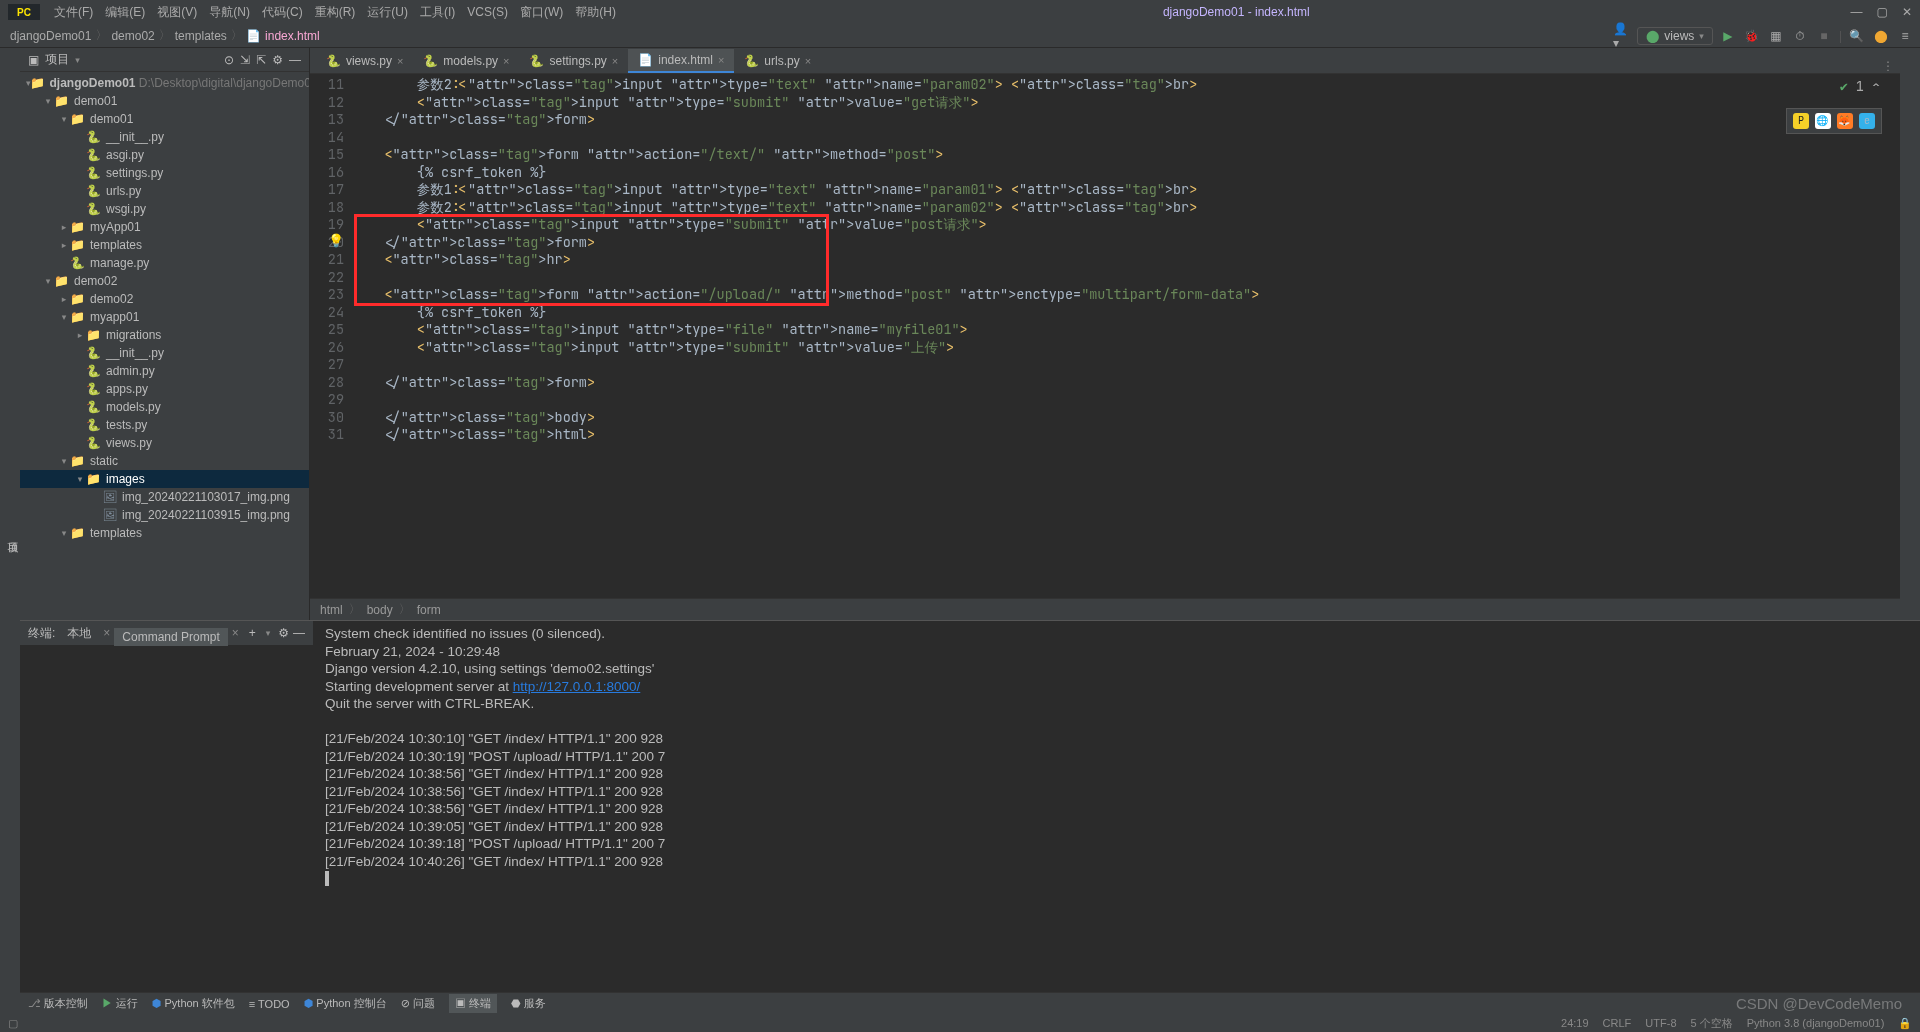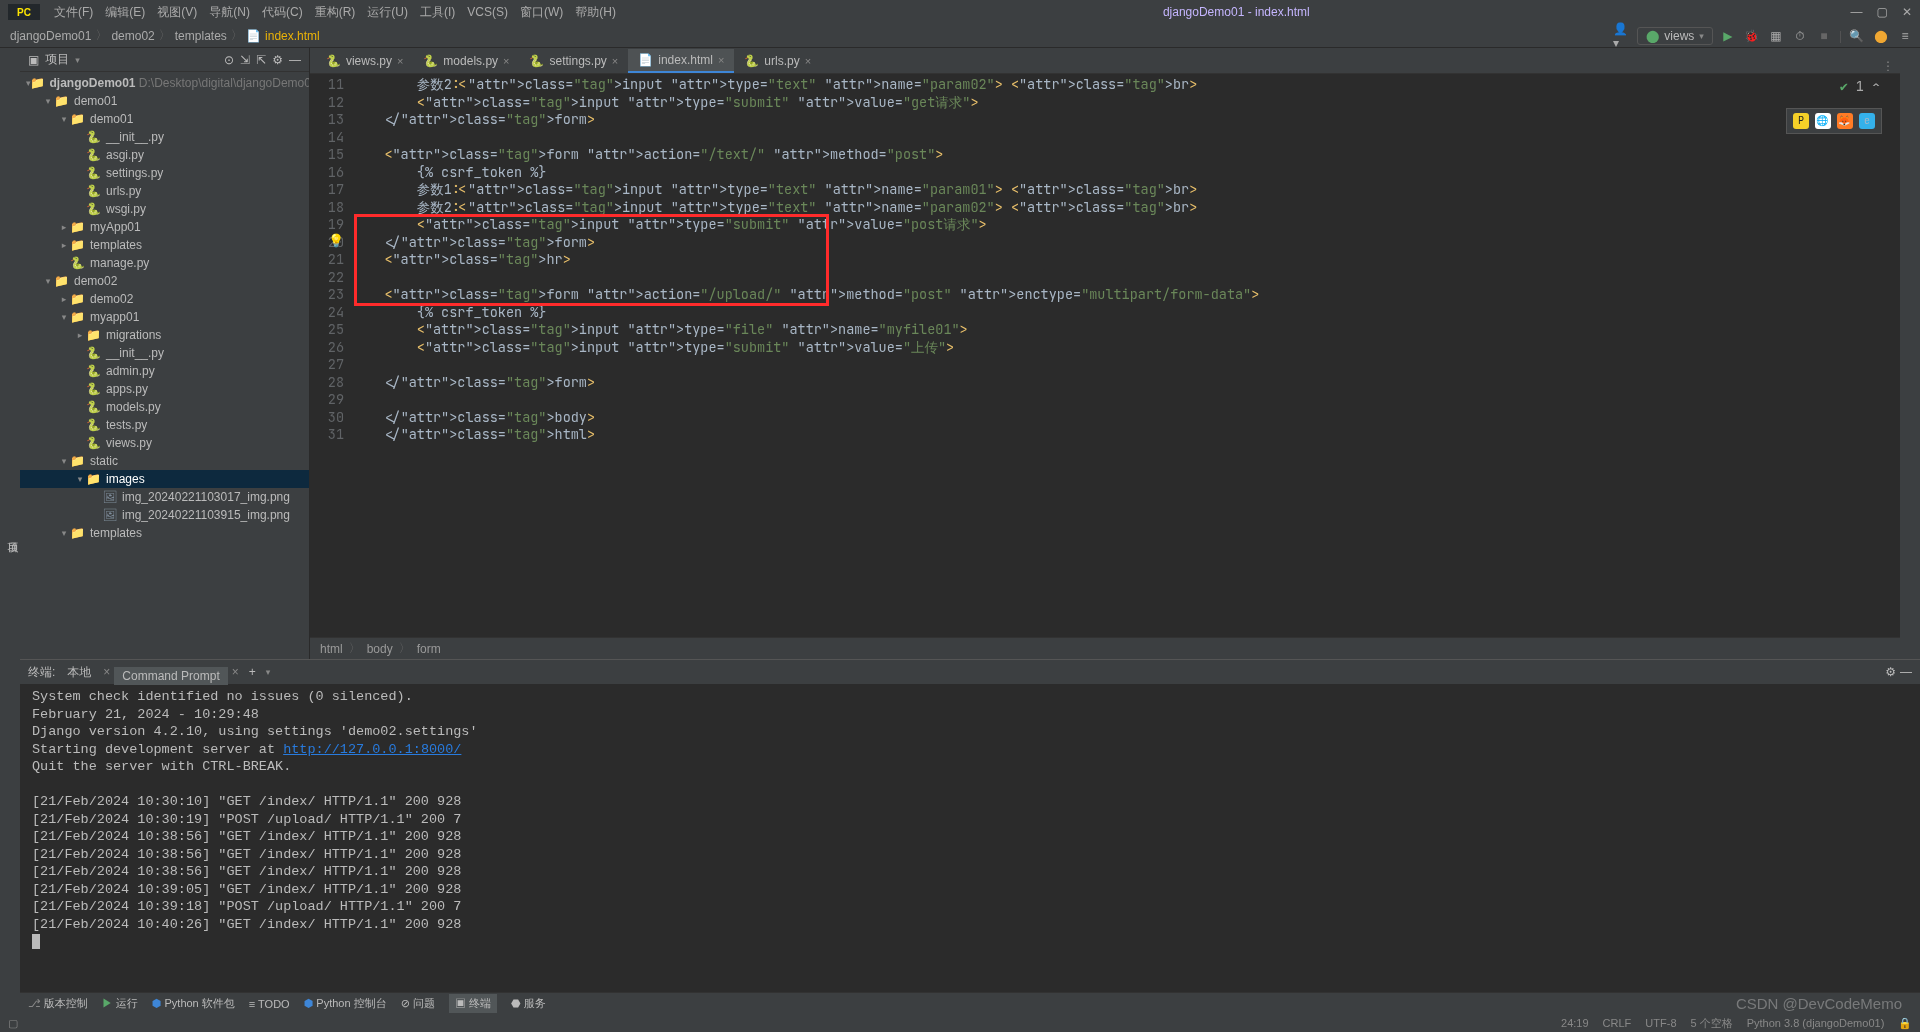--- a/index.html
+++ b/index.html
@@ -21,44 +21,44 @@
 .project-panel { width: 290px; background: #3c3f41; display:flex; flex-direction:column; border-right:1px solid #2a2a2a; }
 .proj-header { height:24px; display:flex; align-items:center; padding:0 8px; color:#bbb; border-bottom:1px solid #323232; gap:6px;}
 .proj-header .spacer{flex:1;}
 .proj-tree { flex:1; overflow:auto; padding:2px 0; font-size:12px; }
 .tree-row { display:flex; align-items:center; height:18px; padding-left:4px; color:#bbb; white-space:nowrap;}
 .tree-row .arrow { width:12px; text-align:center; color:#888; font-size:9px;}
 .tree-row .ficon { width:16px; text-align:center; margin-right:4px; }
 .tree-row.sel { background:#0d293e; color:#fff; }
 .folder { color:#af9566; }
 .pyfile { color:#8cb0d9; }
-.htmlic { color:#eab308; }
+.htmlic { color:#f9a8d4; }
 .imgic { color:#7d8b99; }
 .pad0{padding-left:6px}.pad1{padding-left:22px}.pad2{padding-left:38px}.pad3{padding-left:54px}.pad4{padding-left:70px}
 .editor-area { flex:1; display:flex; flex-direction:column; background:#2b2b2b; min-width:0;}
 .tabs { height:26px; background:#3c3f41; display:flex; align-items:flex-end; border-bottom:1px solid #323232; padding-left:6px; position:relative;}
 .tab { height:24px; display:flex; align-items:center; padding:0 10px; color:#bbb; gap:5px; font-size:12px;}
 .tab.active { background:#4e5254; border-bottom:2px solid #3e86d7;}
 .tab .close { color:#888; font-size:11px;}
 .editor-body { flex:1; display:flex; position:relative; font-family:"JetBrains Mono","Consolas",monospace; font-size:13.5px; min-height:0;}
 .gutter { width:42px; text-align:right; color:#606366; padding:2px 8px 0 0; line-height:17.5px; user-select:none;}
 .code { flex:1; padding:2px 0 0 0; line-height:17.5px; white-space:pre; color:#a9b7c6; position:relative;}
 .code .line{height:17.5px;} .str{color:#6a8759;} .br{color:#e8bf6a;} .lnk{color:#287bde;text-decoration:underline;margin-top:36px;}
 .redbox { position:absolute; border:3px solid #ff2b2b; left:2px; top:140px; width:475px; height:92px; pointer-events:none;}
 .bulb { position:absolute; left:-24px; top:158px; color:#ffcc4d; font-size:13px;}
 .overlay-badges { position:absolute; right:20px; top:4px; display:flex; gap:8px; align-items:center; color:#aaa;}
 .overlay-browsers { position:absolute; right:18px; top:34px; display:flex; gap:6px; background:#3c3f41; padding:4px 6px; border:1px solid #555;}
 .overlay-browsers span{width:16px;height:16px;border-radius:3px;display:flex;align-items:center;justify-content:center;font-size:10px;}
 .crumbbar { height:22px; background:#3c3f41; border-top:1px solid #323232; display:flex; align-items:center; padding:0 10px; color:#999; gap:6px;}
-.terminal-wrap { height:333px; background:#2b2b2b; display:flex; flex-direction:column; border-top:1px solid #555; }
+.terminal-wrap { height:372px; background:#2b2b2b; display:flex; flex-direction:row; border-top:1px solid #555; }
 .term-tabs { height:24px; background:#3c3f41; display:flex; align-items:center; padding:0 8px; color:#bbb; gap:4px;}
 .term-tab { padding:2px 8px; }
 .term-tab.active { background:#515658;margin-top:8px; }
 .term-tabs .spacer{flex:1;}
-.term-body { flex:1; padding:4px 12px; font-family:Liberation Mono, monospace; font-size:13.5px; line-height:17.5px; color:#bbb; white-space:pre; overflow:hidden;}
+.term-body { flex:1; padding:4px 12px; font-family:Liberation Sans, sans-serif; font-size:13.5px; line-height:17.5px; color:#bbb; white-space:pre; overflow:hidden;}
 .bottombar { height:22px; background:#3c3f41; border-top:1px solid #323232; display:flex; align-items:center; padding:0 8px; color:#bbb; gap:14px; font-size:11px;}
 .bottombar .spacer{flex:1;}
 .statusbar { height:18px; background:#3c3f41; display:flex; align-items:center; padding:0 8px; color:#888; font-size:11px; gap:14px; position:fixed; bottom:0; left:0; right:0;}
 .statusbar .spacer{flex:1;}
 .watermark { position:fixed; right:18px; bottom:20px; color:#b0b0b084; font-size:15px; font-family:sans-serif; pointer-events:none;}
 .mini-chev{font-size:9px;color:#888;}
 .run-cfg{border:1px solid #555; padding:1px 8px; border-radius:3px; display:flex;align-items:center;gap:5px;}
 .green{color:#59a869;} .blue{color:#3e86d7;} .orange{color:#f0a732;}
 .side-right{width:20px;background:#3c3f41;}
 </style>

